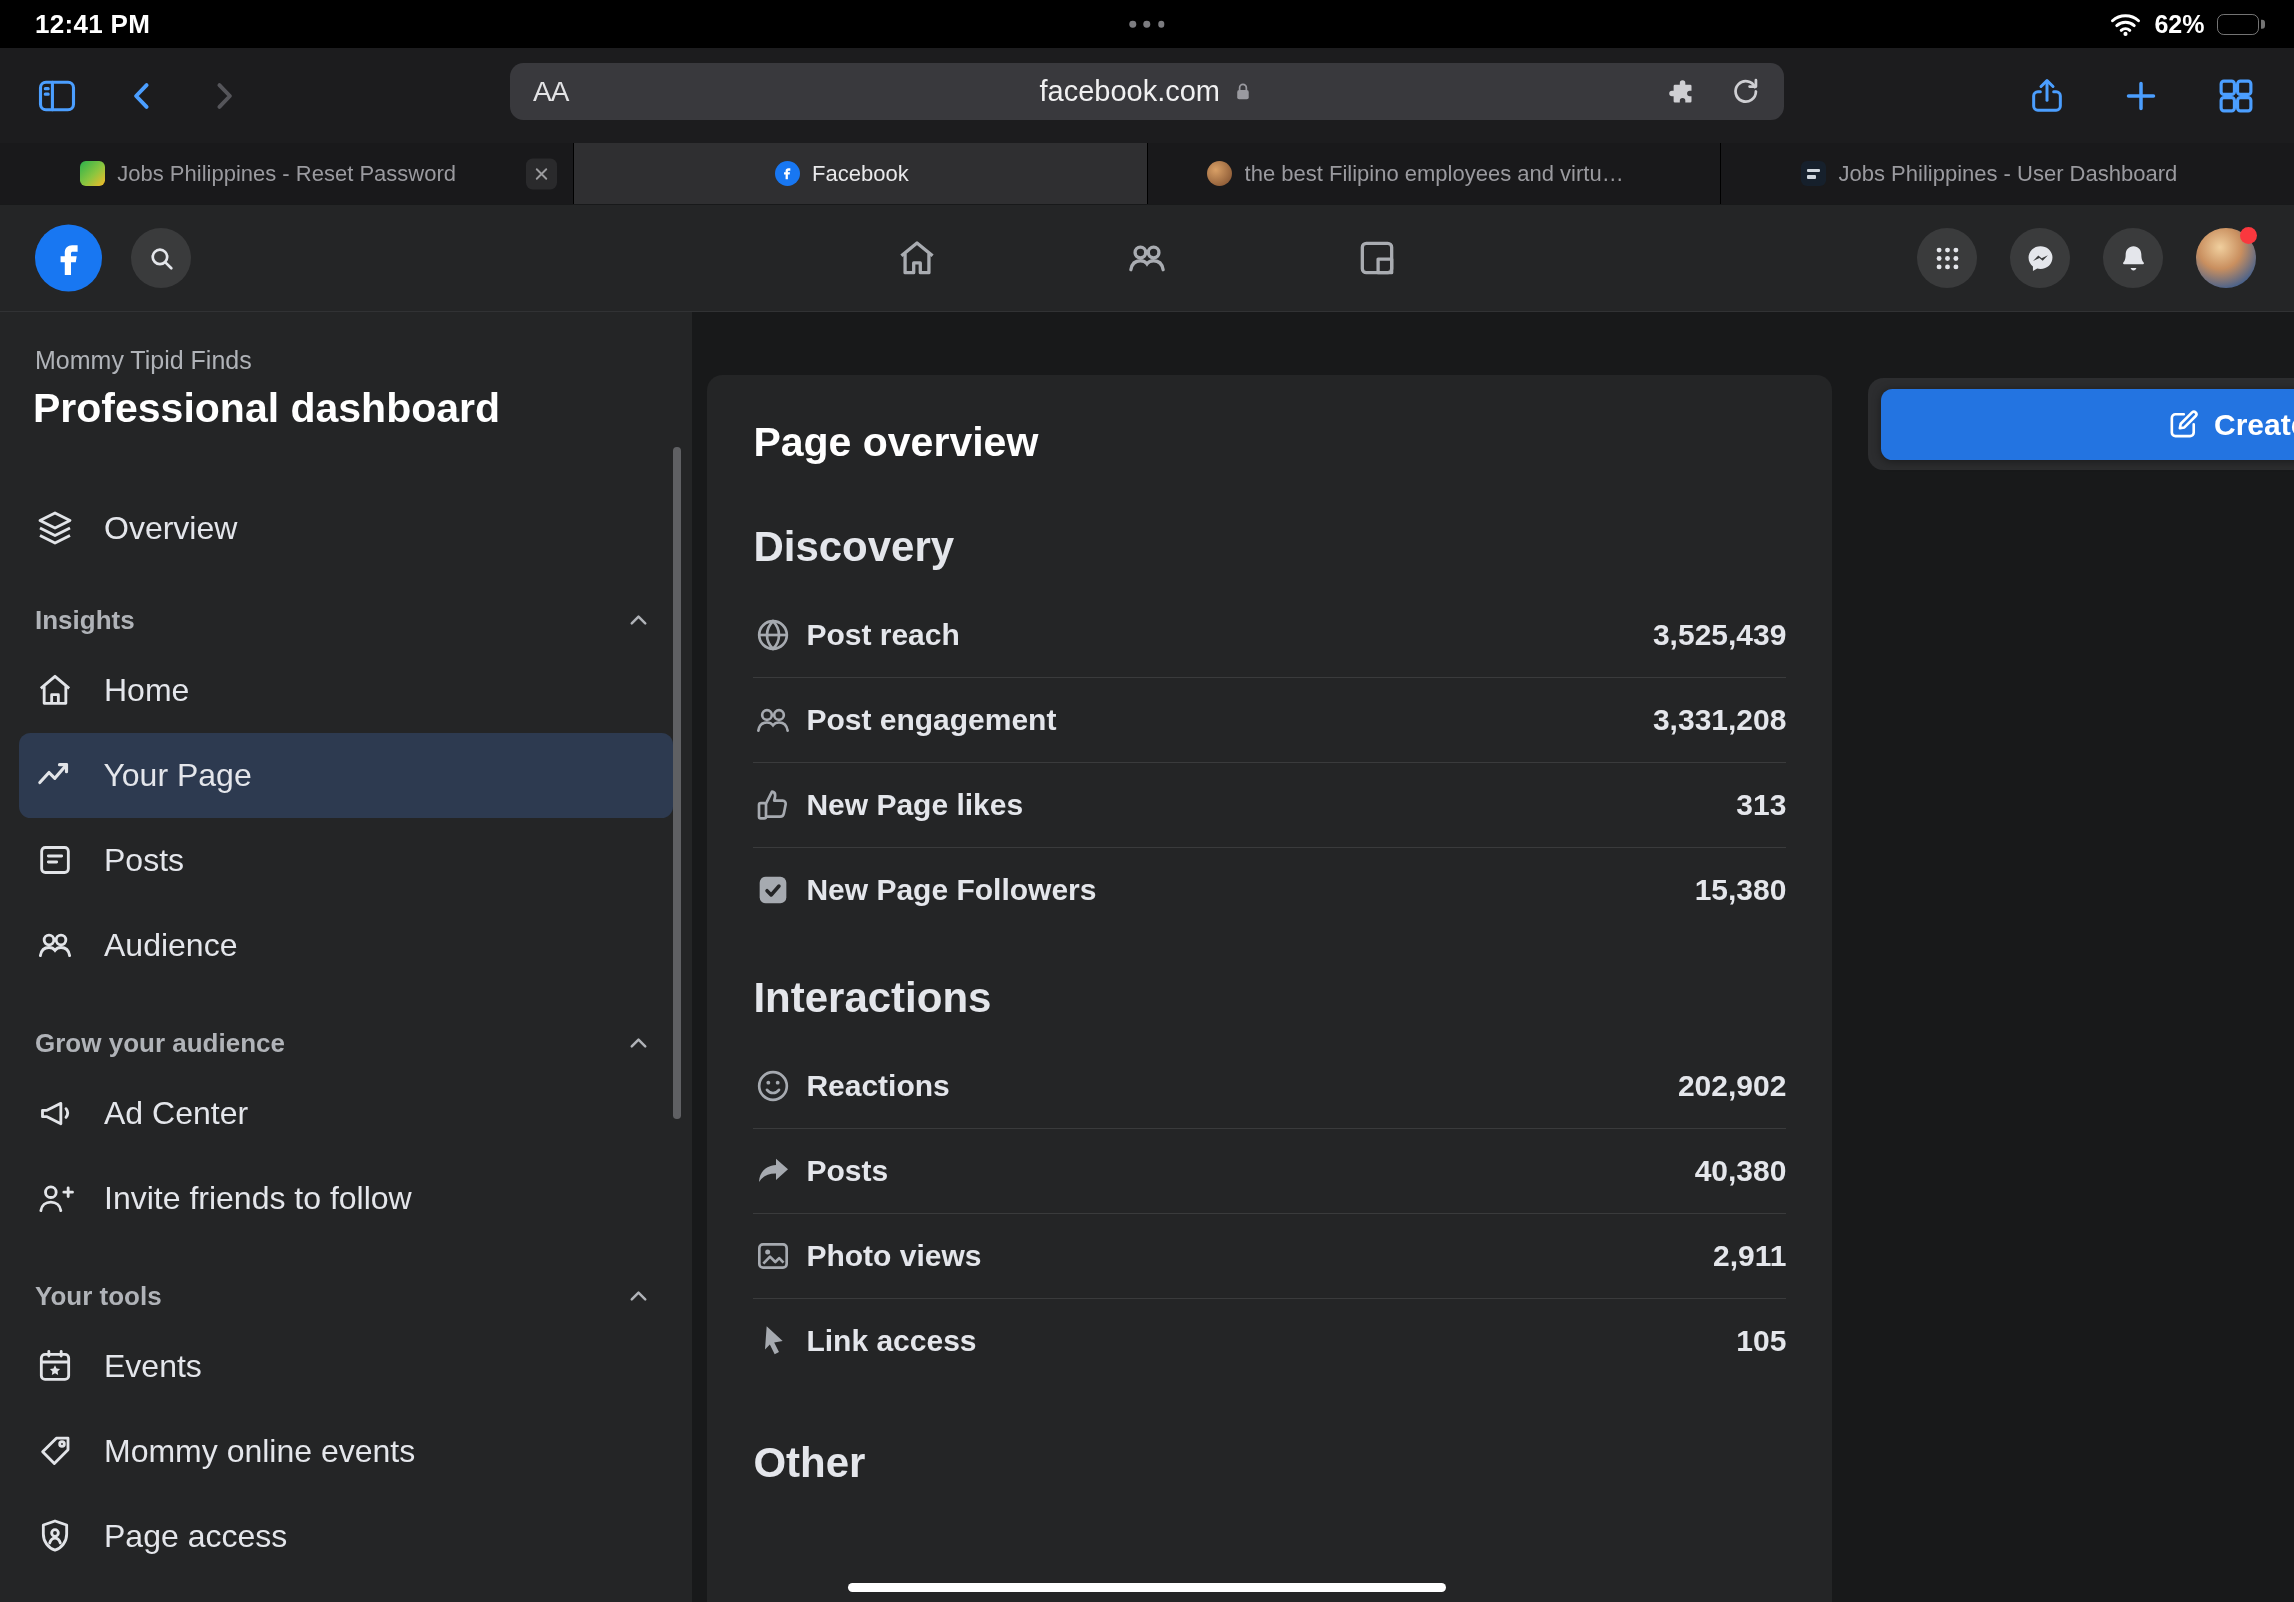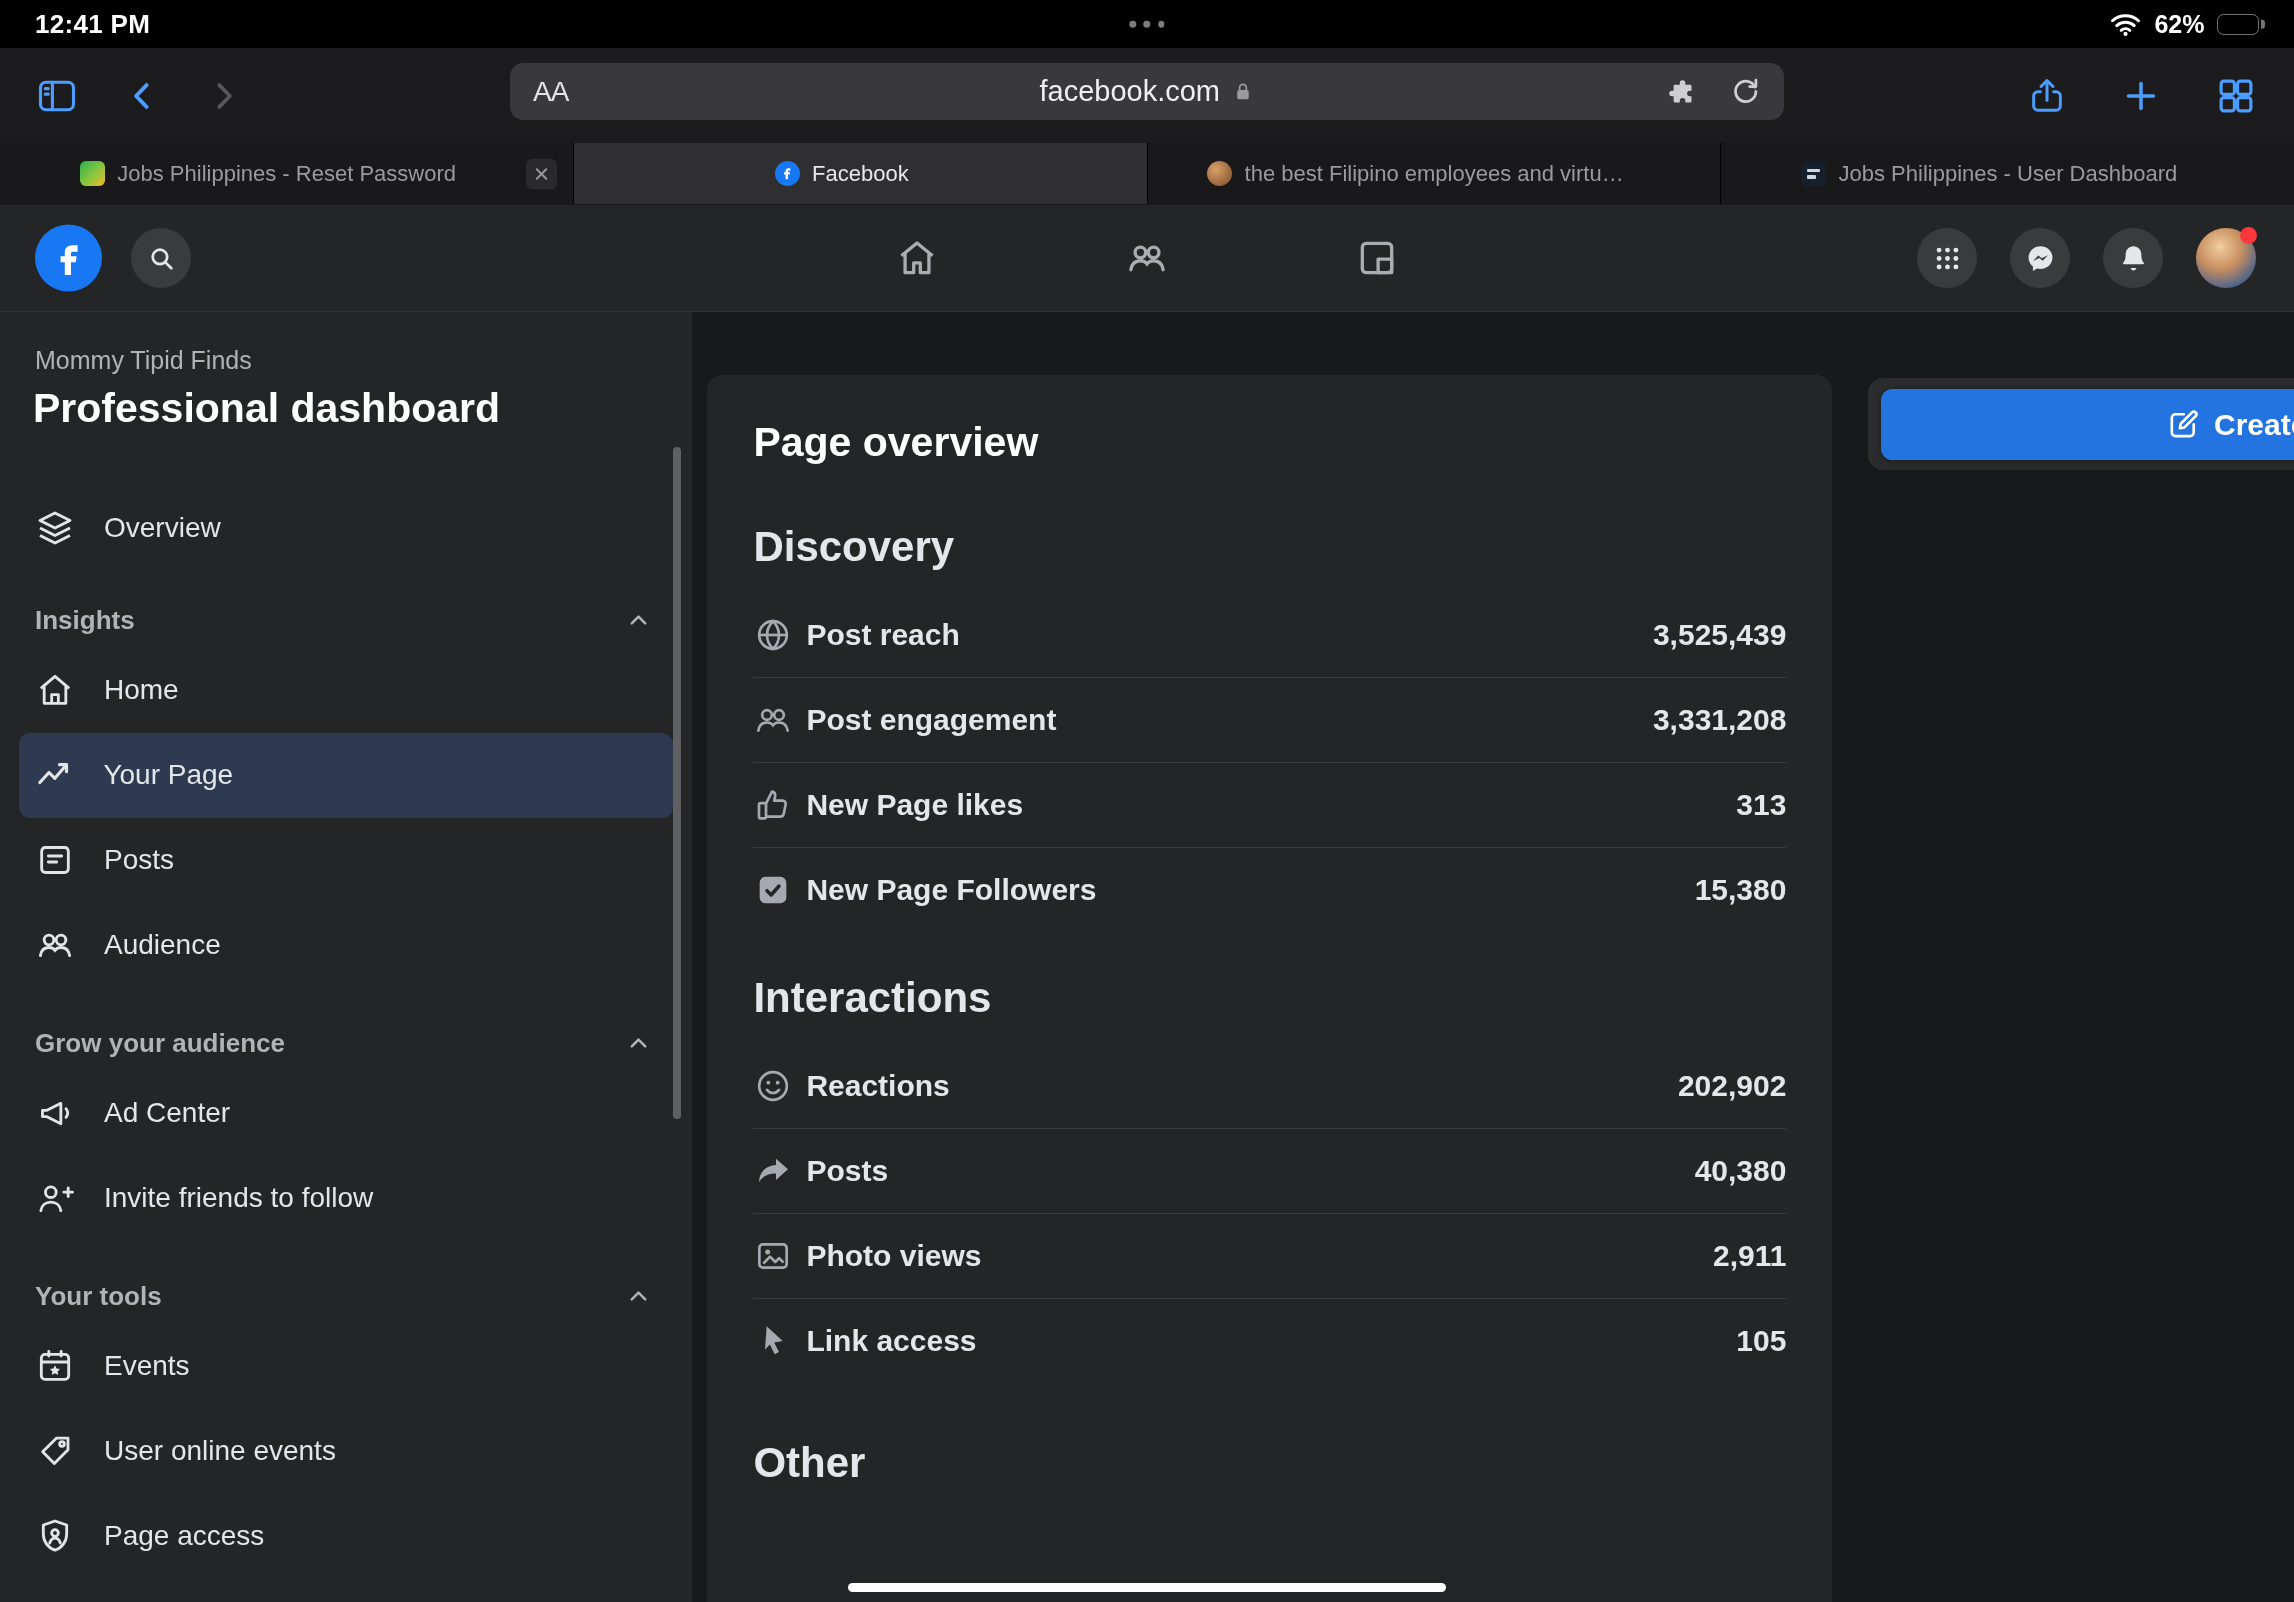--- a/index.html
+++ b/index.html
@@ -76,21 +76,21 @@
   .badge-dot { position:absolute; top:-1px; right:-1px; width:17.3px; height:17.3px; border-radius:50%; background:#fa383e; }
 
   
   .content { position:absolute; top:311px; left:0; right:0; bottom:0; display:flex; }
 
   
   .sidebar { position:relative; width:692px; flex:none; background:#242526; padding-top:35px; }
   .sb-page-name { margin-left:35px; font-size:25px; color:#b0b3b8; }
   .sb-title { margin:9.6px 0 0 33px; font-size:41px; font-weight:700; color:#fff; }
   .nav-item { height:85px; display:flex; align-items:center; gap:29px; padding-left:35px;
-              font-size:28px; color:#e4e6eb; cursor:pointer; }
+              font-size:32px; color:#e4e6eb; cursor:pointer; }
   .nav-item .nicon { width:40px; height:40px; flex:none; display:flex; color:#e2e4e8; }
   .nav-item.first { margin-top:54px; }
   .nav-item.selected { background:#2d3a50; border-radius:11.5px; margin-left:19px; margin-right:19px; padding-left:15.4px; }
   .nav-header { height:54px; display:flex; align-items:center; justify-content:space-between;
                 padding:0 40px 0 35px; font-size:26px; font-weight:600; color:#b0b3b8; cursor:pointer; }
   .nav-header .chev { color:#b0b3b8; display:flex; }
   .mt24 { margin-top:23px; } .mt30 { margin-top:29px; }
   .sb-scroll { position:absolute; right:11.5px; top:136px; width:7.7px; height:672px;
                background:#5f6063; border-radius:3.8px; cursor:grab; }
 
@@ -431,21 +431,21 @@
         <span>Events</span>
       </div>
 
       <div class="nav-item">
         <span class="nicon">
           <svg width="40" height="40" viewBox="0 0 24 24" fill="none" stroke="currentColor" stroke-width="1.7" stroke-linejoin="round">
             <path d="M12.8 4.3h7v7l-8.2 8.2-7-7 8.2-8.2Z"></path>
               <circle cx="16.2" cy="7.8" r="1.4"></circle>
           </svg>
         </span>
-        <span>User online events</span>
+        <span>Mommy online events</span>
       </div>
 
       <div class="nav-item">
         <span class="nicon">
           <svg width="40" height="40" viewBox="0 0 24 24" fill="none" stroke="currentColor" stroke-width="1.7" stroke-linejoin="round" stroke-linecap="round">
             <path d="M12 3 5 5.4v5.4c0 4.6 2.9 8.3 7 9.7 4.1-1.4 7-5.1 7-9.7V5.4L12 3Z"></path>
             <circle cx="12" cy="10.2" r="2"></circle>
               <path d="M8.8 16.2c.6-1.9 1.8-2.9 3.2-2.9s2.6 1 3.2 2.9"></path>
           </svg>
         </span>

